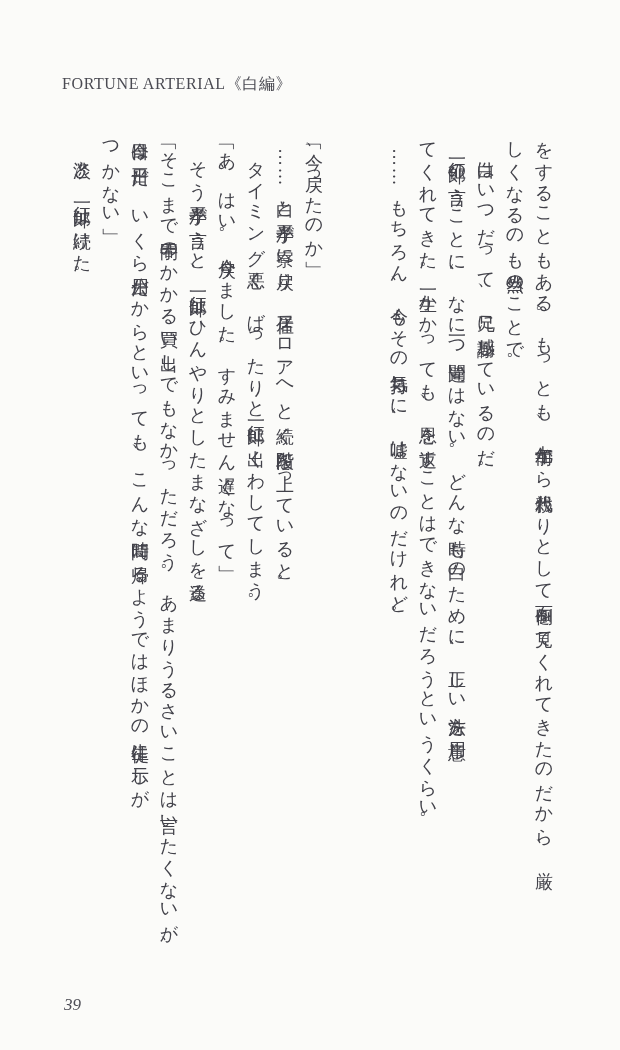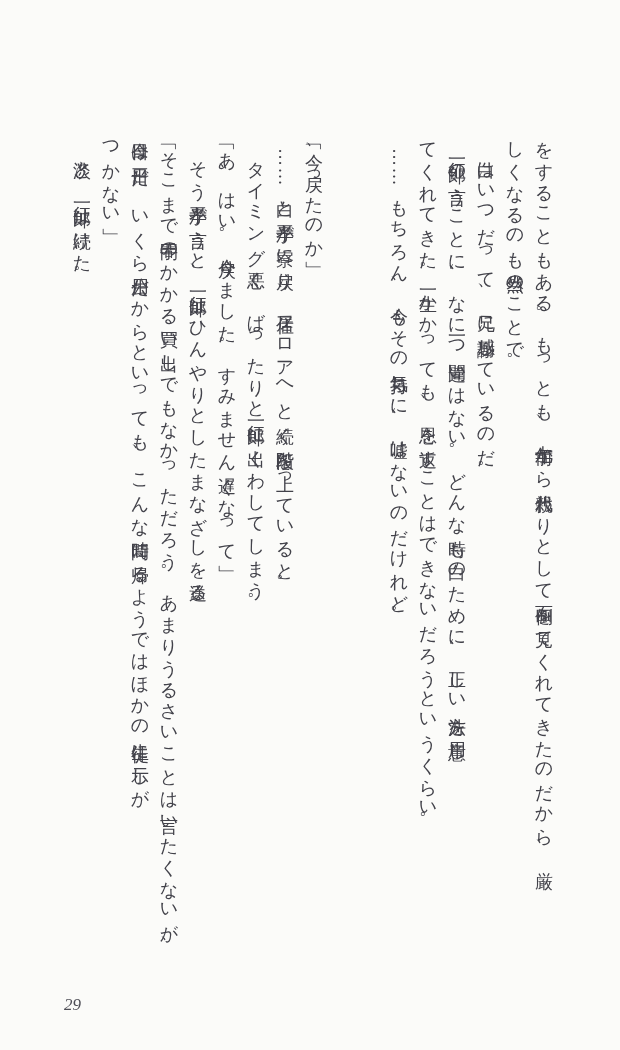--- a/index.html
+++ b/index.html
@@ -54,34 +54,35 @@
     top: 995px;
     font-style: italic;
     font-size: 17px;
     color: #4d4d55;
   }
 </style>
 </head>
 <body>
 
 <div class="page">
+  <div class="running-header">FORTUNE ARTERIAL《白編》</div>
 
   <div class="text-area">
       <div class="tcol indent-none">をすることもある。もっとも、七年前から親代わりとして面倒を見てくれてきたのだから、厳</div>
       <div class="tcol indent-none">しくなるのも当然のことで。</div>
       <div class="tcol indent-full">白はいつだって、兄に感謝しているのだ。</div>
       <div class="tcol indent-full">征一郎の言うことに、なに一つ間違いはない。どんな時も白のために、正しい方法を用意し</div>
       <div class="tcol indent-none">てくれてきた。一生かかっても、恩を返すことはできないだろうというくらい。</div>
       <div class="tcol indent-full">……もちろん、今もその気持ちに、嘘はないのだけれど。</div>
       <div class="tbreak"></div>
       <div class="tcol indent-half">「今、戻ったのか」</div>
       <div class="tcol indent-full">……白と孝平が寮に戻り、居住フロアへと続く階段を上っていると。</div>
       <div class="tcol indent-full">タイミング悪く、ばったりと征一郎に出くわしてしまう。</div>
       <div class="tcol indent-half">「あ、はい。今戻りました。すみません遅くなって」</div>
       <div class="tcol indent-full">そう孝平が言うと、征一郎はひんやりとしたまなざしを送る。</div>
       <div class="tcol indent-half">「そこまで手間のかかる買い出しでもなかっただろう。あまりうるさいことは言いたくないが、</div>
       <div class="tcol indent-none">今日は平日だ。いくら公用だからといっても、こんな時間に帰るようではほかの生徒に示しが</div>
       <div class="tcol indent-none">つかない」</div>
       <div class="tcol indent-full">淡々と、征一郎は続けた。</div>
     </div>
 
-  <div class="page-number">29</div>
+  <div class="page-number">39</div>
 </div>
 
 </body></html>

